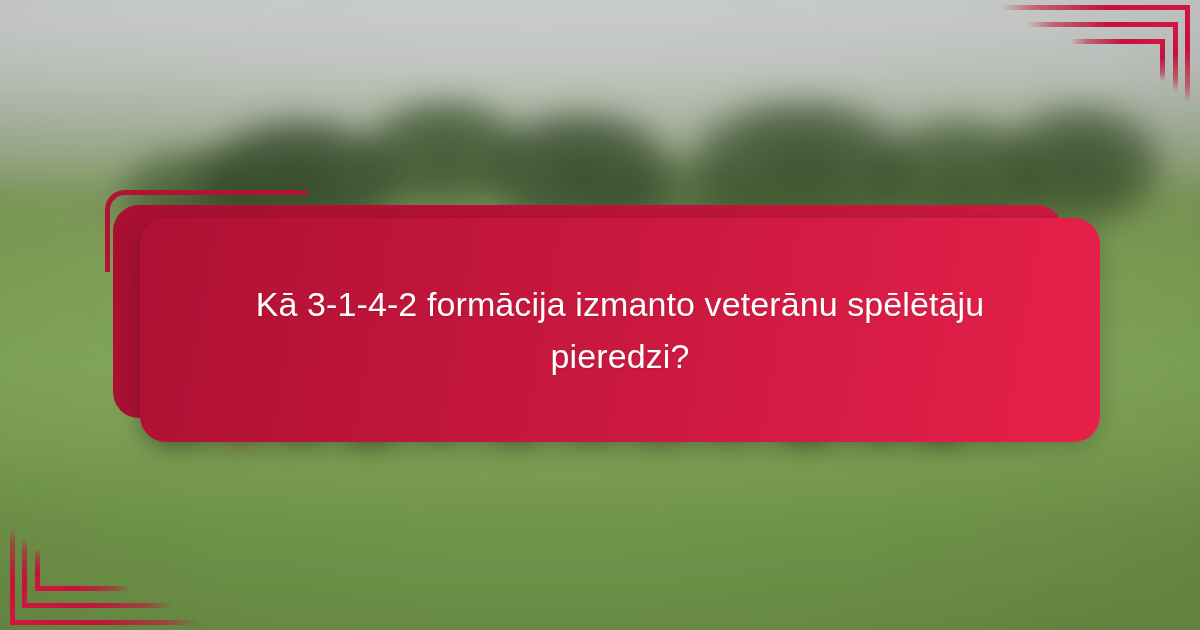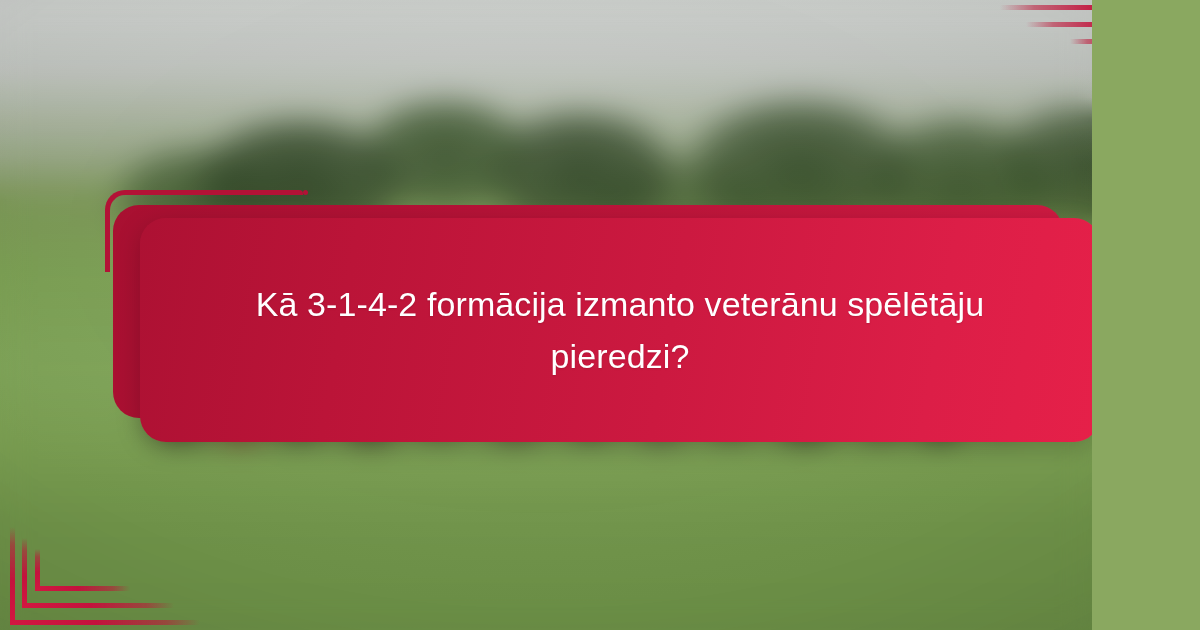--- a/index.html
+++ b/index.html
@@ -7,21 +7,21 @@
 
   html, body {
     width:1200px; height:630px;
     overflow:hidden;
     background:#8aa860;
     font-family:"Liberation Sans", sans-serif;
   }
 
   #stage {
     position:relative;
-    width:1092px; height:630px;
+    width:1200px; height:630px;
     overflow:hidden;
   }
 
   
   .bg-layer {
     position:absolute;
     inset:-60px;            
     overflow:hidden;
   }
 

